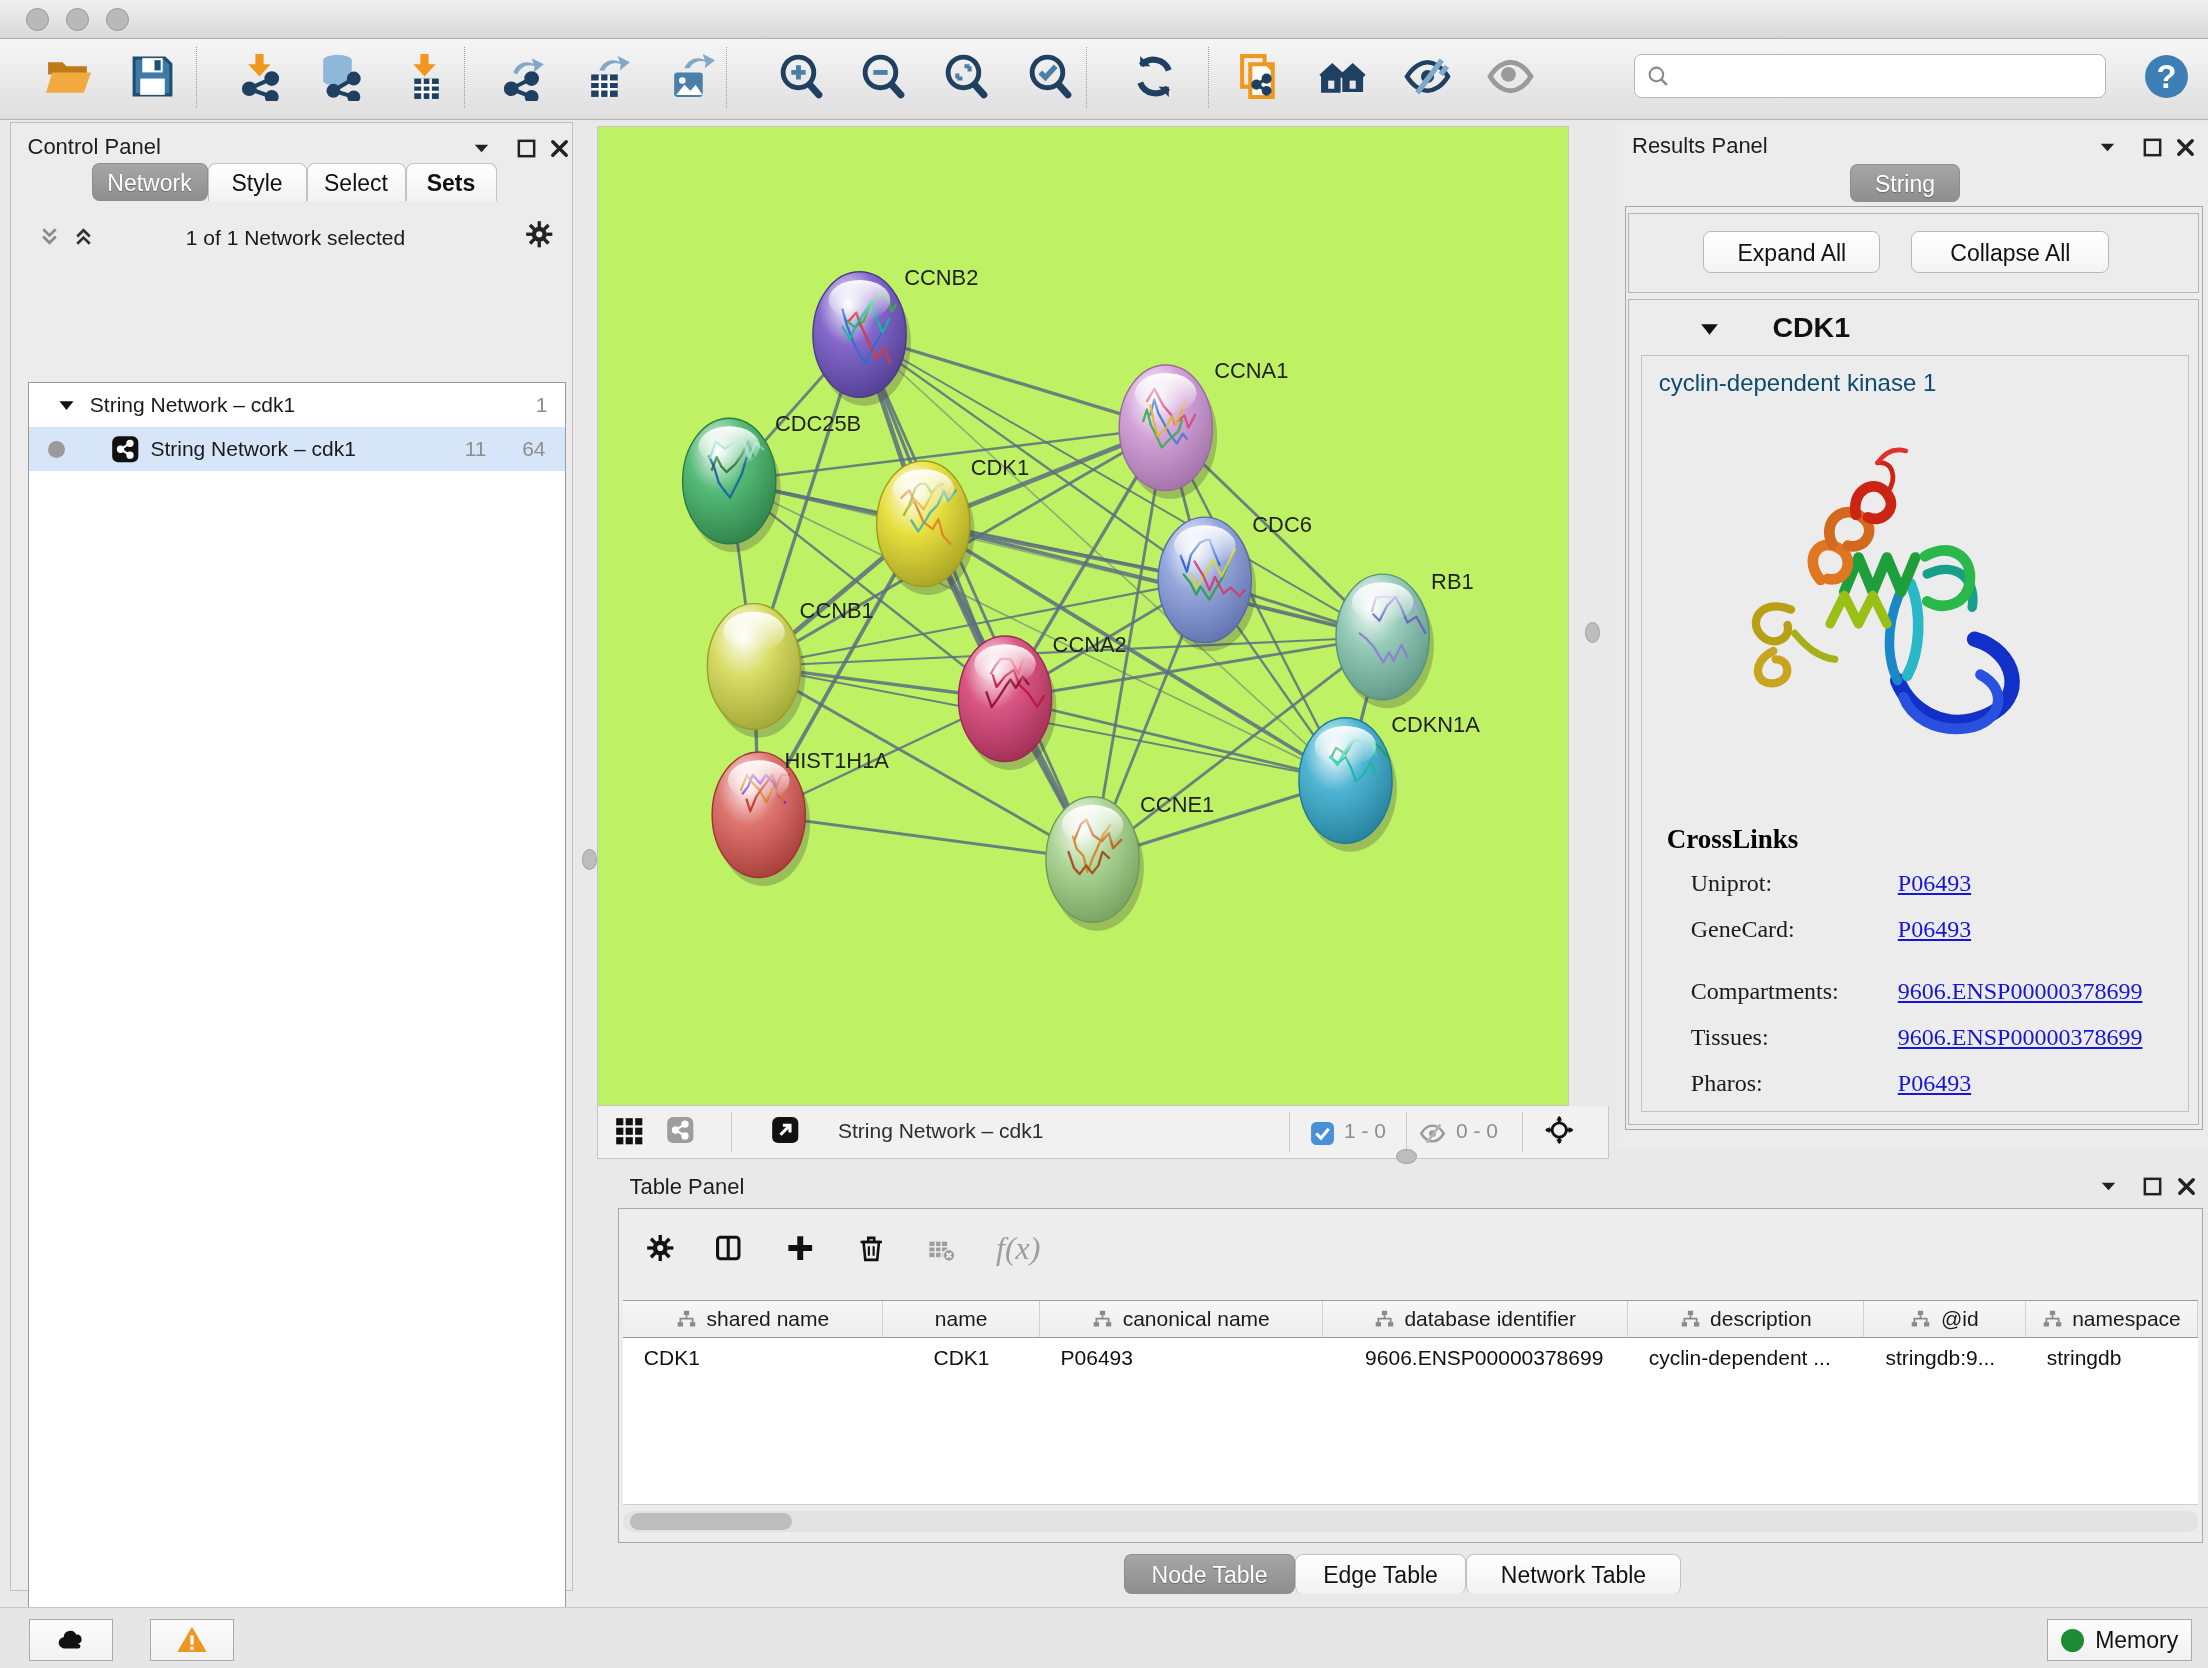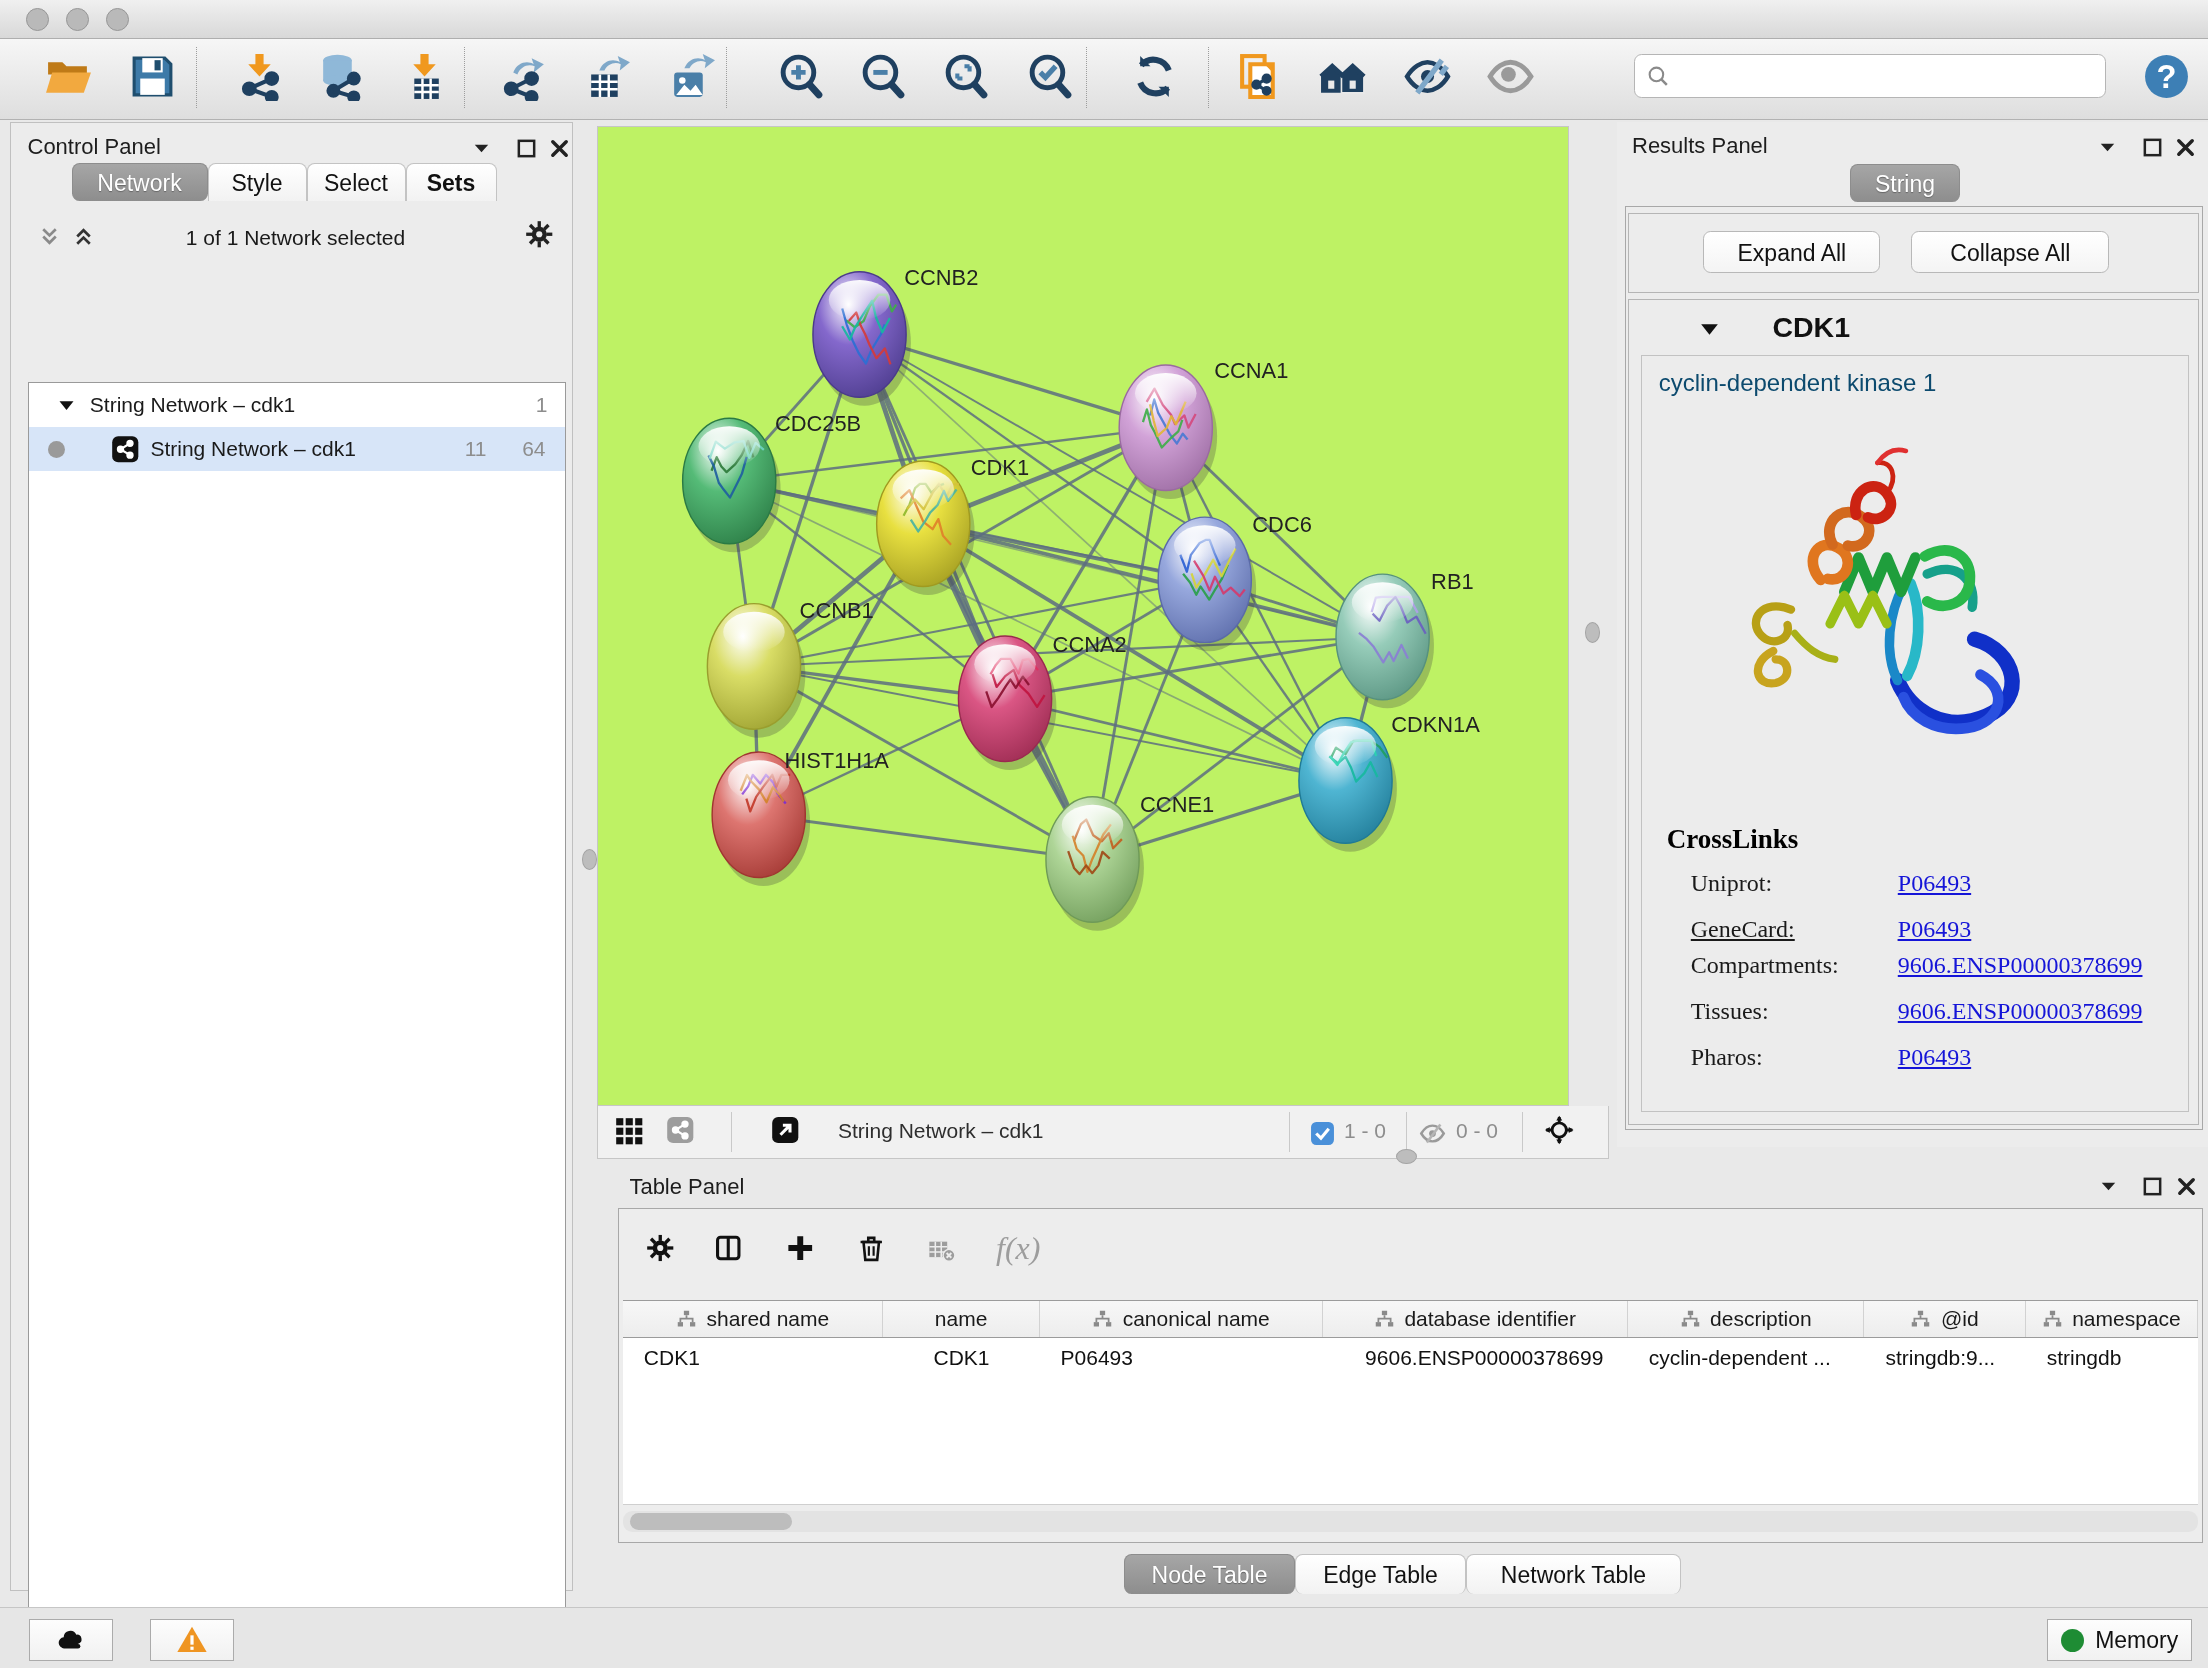--- a/index.html
+++ b/index.html
@@ -262,21 +262,21 @@
       <svg viewBox="0 0 24 24" width="23" height="23">
         <rect x="4" y="4" width="16" height="16" fill="none" stroke="#222" stroke-width="2.6"></rect>
       </svg>
     </div>
   <div class="abs phicon" style="left:535px;top:11.4px;">
       <svg viewBox="0 0 24 24" width="23" height="23">
         <path d="M5 5l14 14M19 5L5 19" stroke="#222" stroke-width="3.6" stroke-linecap="round"></path>
       </svg>
     </div>
 
-  <div class="abs" style="left:61px;top:40px;width:447px;" id="cp-tabs"><span class="tab sel" style="width: 136px;">Network</span><span class="tab" style="width: 99px;">Style</span><span class="tab" style="width: 99px;">Select</span><span class="tab" style="width: 91px; font-weight: bold;">Sets</span></div>
+  <div class="abs" style="left:61px;top:40px;width:447px;" id="cp-tabs"><span class="tab sel" style="width: 116px; margin-left: 20px;">Network</span><span class="tab" style="width: 99px;">Style</span><span class="tab" style="width: 99px;">Select</span><span class="tab" style="width: 91px; font-weight: bold;">Sets</span></div>
 
   <div class="abs phicon" style="left:25px;top:99px;">
       <svg viewBox="0 0 24 24" width="25" height="25">
         <path d="M6 5l6 6 6-6M6 12l6 6 6-6" stroke="#8a8a8a" stroke-width="2.6" fill="none"></path>
       </svg>
     </div>
   <div class="abs phicon" style="left:59px;top:99px;">
       <svg viewBox="0 0 24 24" width="25" height="25">
         <path d="M6 19l6-6 6 6M6 12l6-6 6 6" stroke="#333" stroke-width="2.6" fill="none"></path>
       </svg>
@@ -657,21 +657,21 @@
         <path d="M150 70 C 145 50 165 38 176 52 C 186 64 172 78 160 72" stroke="#cc2312" stroke-width="9"></path>
         <path d="M176 52 C 186 38 180 24 168 26" stroke="#cc2312" stroke-width="4"></path>
         <path d="M168 26 Q 178 12 192 16" stroke="#e03030" stroke-width="4"></path>
       </svg>
       <div class="abs serif" style="left:25px;top:468px;font-size:27px;font-weight:bold;color:#000000;">CrossLinks</div>
       <div class="abs" style="left:49px;top:514px;width:476px;" id="crosslinks">
           <div class="xlrow serif" style="display: flex; margin-bottom: 19px;">
             <span style="width: 207px;">Uniprot:</span>
             <span class="xlink">P06493</span>
           </div>
-          <div class="xlrow serif" style="display: flex; margin-bottom: 9px; text-decoration: underline;">
+          <div class="xlrow serif" style="display: flex; margin-bottom: 35px;">
             <span style="width: 207px;">GeneCard:</span>
             <span class="xlink">P06493</span>
           </div>
           <div class="xlrow serif" style="display: flex; margin-bottom: 19px;">
             <span style="width: 207px;">Compartments:</span>
             <span class="xlink">9606.ENSP00000378699</span>
           </div>
           <div class="xlrow serif" style="display: flex; margin-bottom: 19px;">
             <span style="width: 207px;">Tissues:</span>
             <span class="xlink">9606.ENSP00000378699</span>

